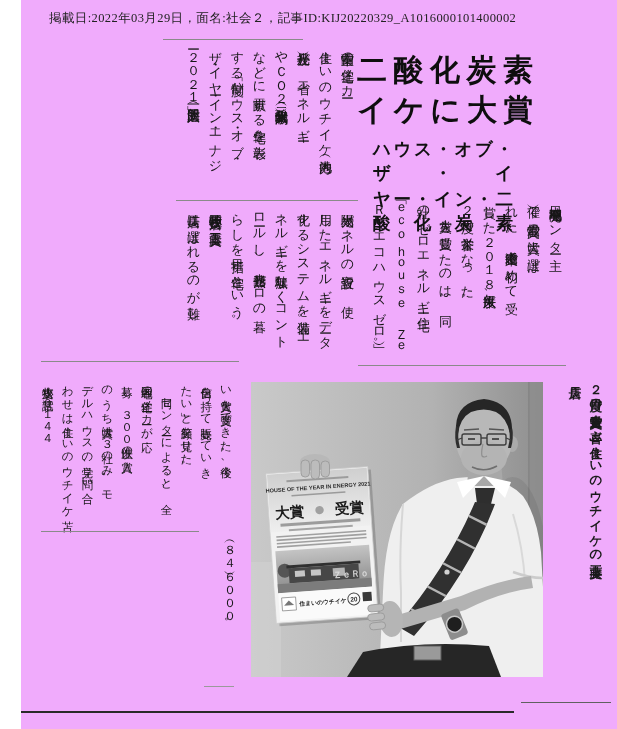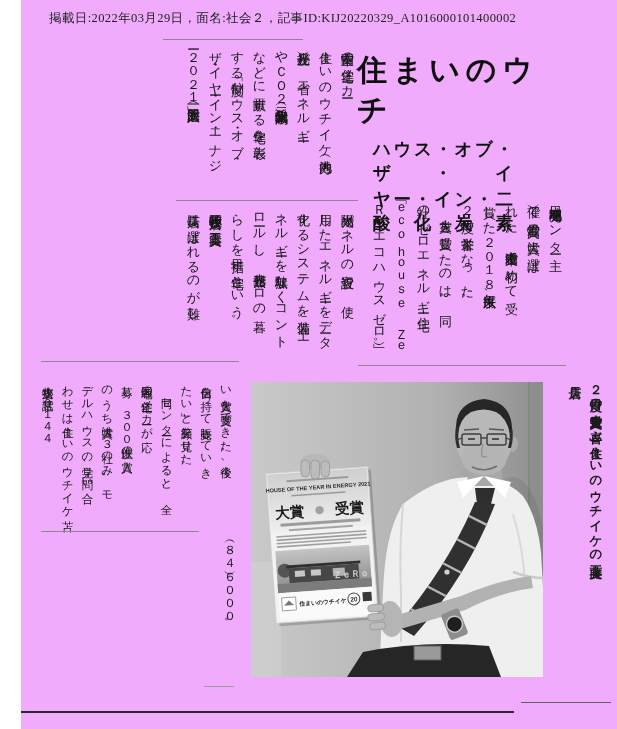--- a/index.html
+++ b/index.html
@@ -63,21 +63,22 @@
       <div class="vcol">住まいのウチイケ（内池秀</div>
       <div class="vcol">光社長）が、省エネルギー</div>
       <div class="vcol">やＣＯ２（二酸化炭素）削減</div>
       <div class="vcol">などに貢献する住宅を表彰</div>
       <div class="vcol">する制度「ハウス・オブ・</div>
       <div class="vcol">ザ・イヤー・イン・エナジ</div>
       <div class="vcol">ー２０２１」（一般財団法人</div>
     </div>
 
   <div id="headline">
-    <div class="hl">住まいのウチ</div>
+    <div class="hl">二酸化炭素</div>
+    <div class="hl">イケに大賞</div>
     <div class="sub">ハウス・オブ・ザ・イ</div>
     <div class="sub" style="margin-top:2px;">ヤー・イン・二酸化炭素</div>
   </div>
 
   <div class="hline" style="left:155px;top:200px;width:182px;height:1px;"></div>
 
   <div id="block2" class="vblock">
       <div class="vcol">日本地域開発センター主</div>
       <div class="vcol">催）で最高賞の大賞に選ば</div>
       <div class="vcol">れた。道内企業で初めて受</div>

